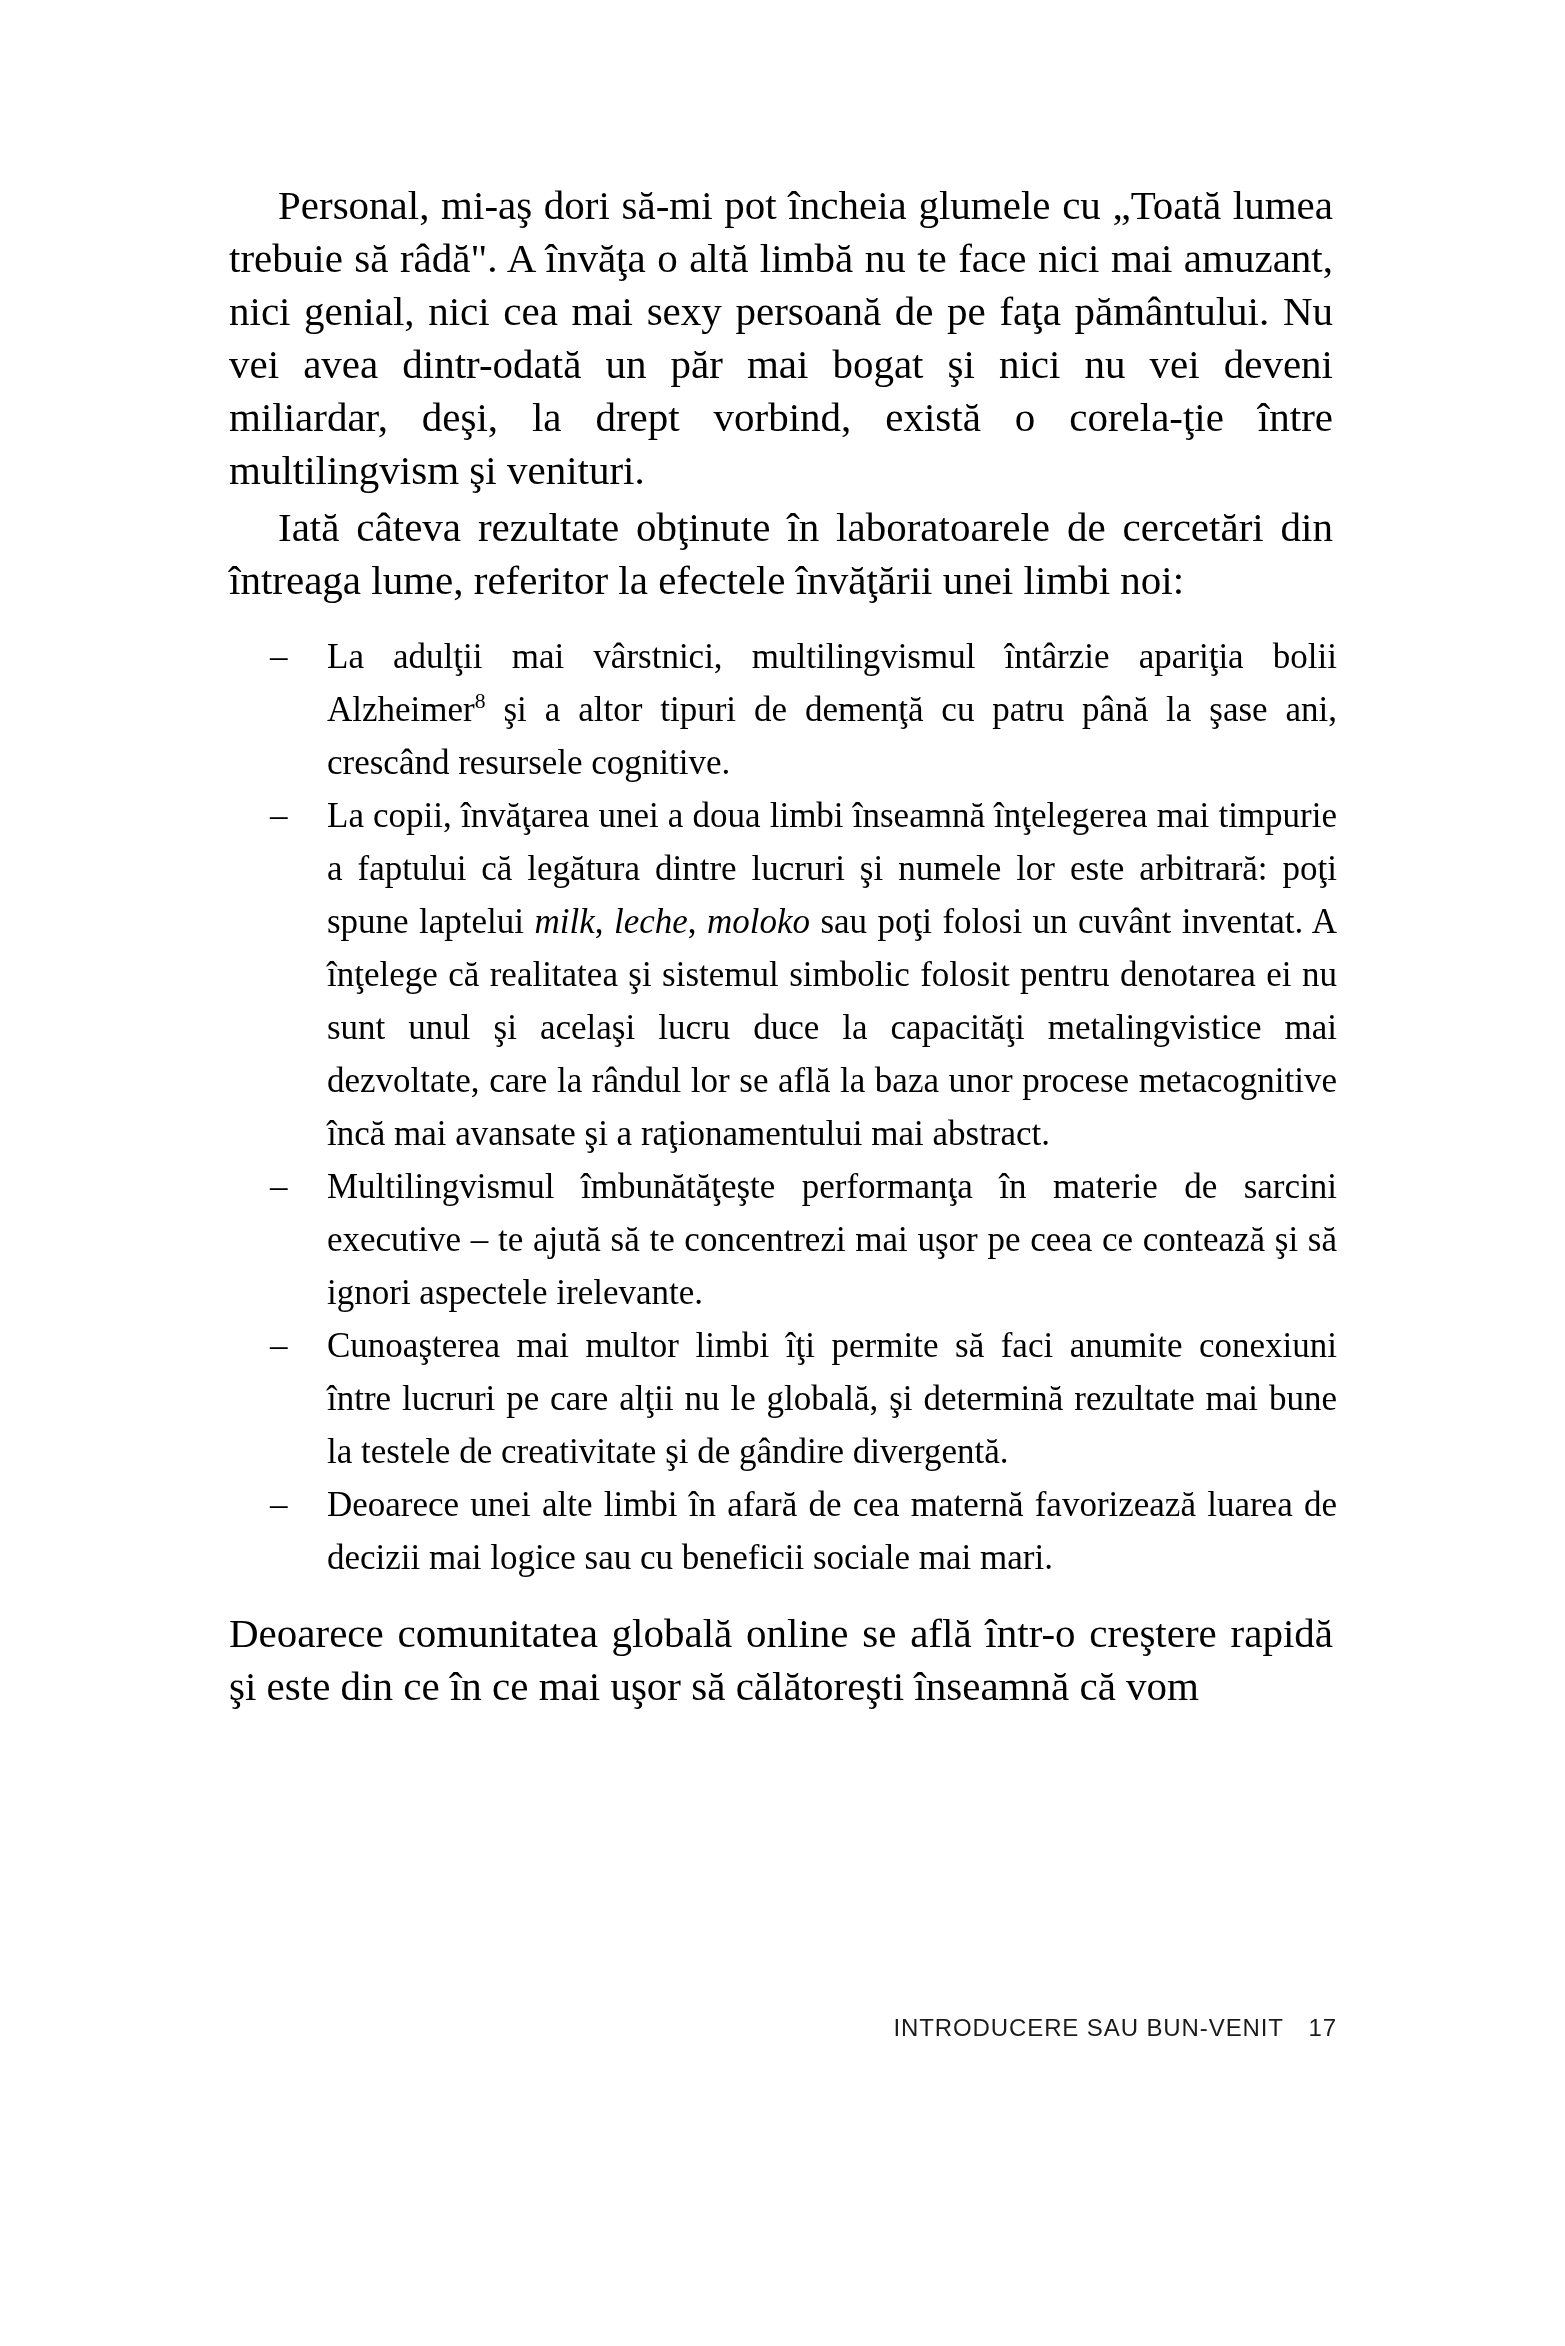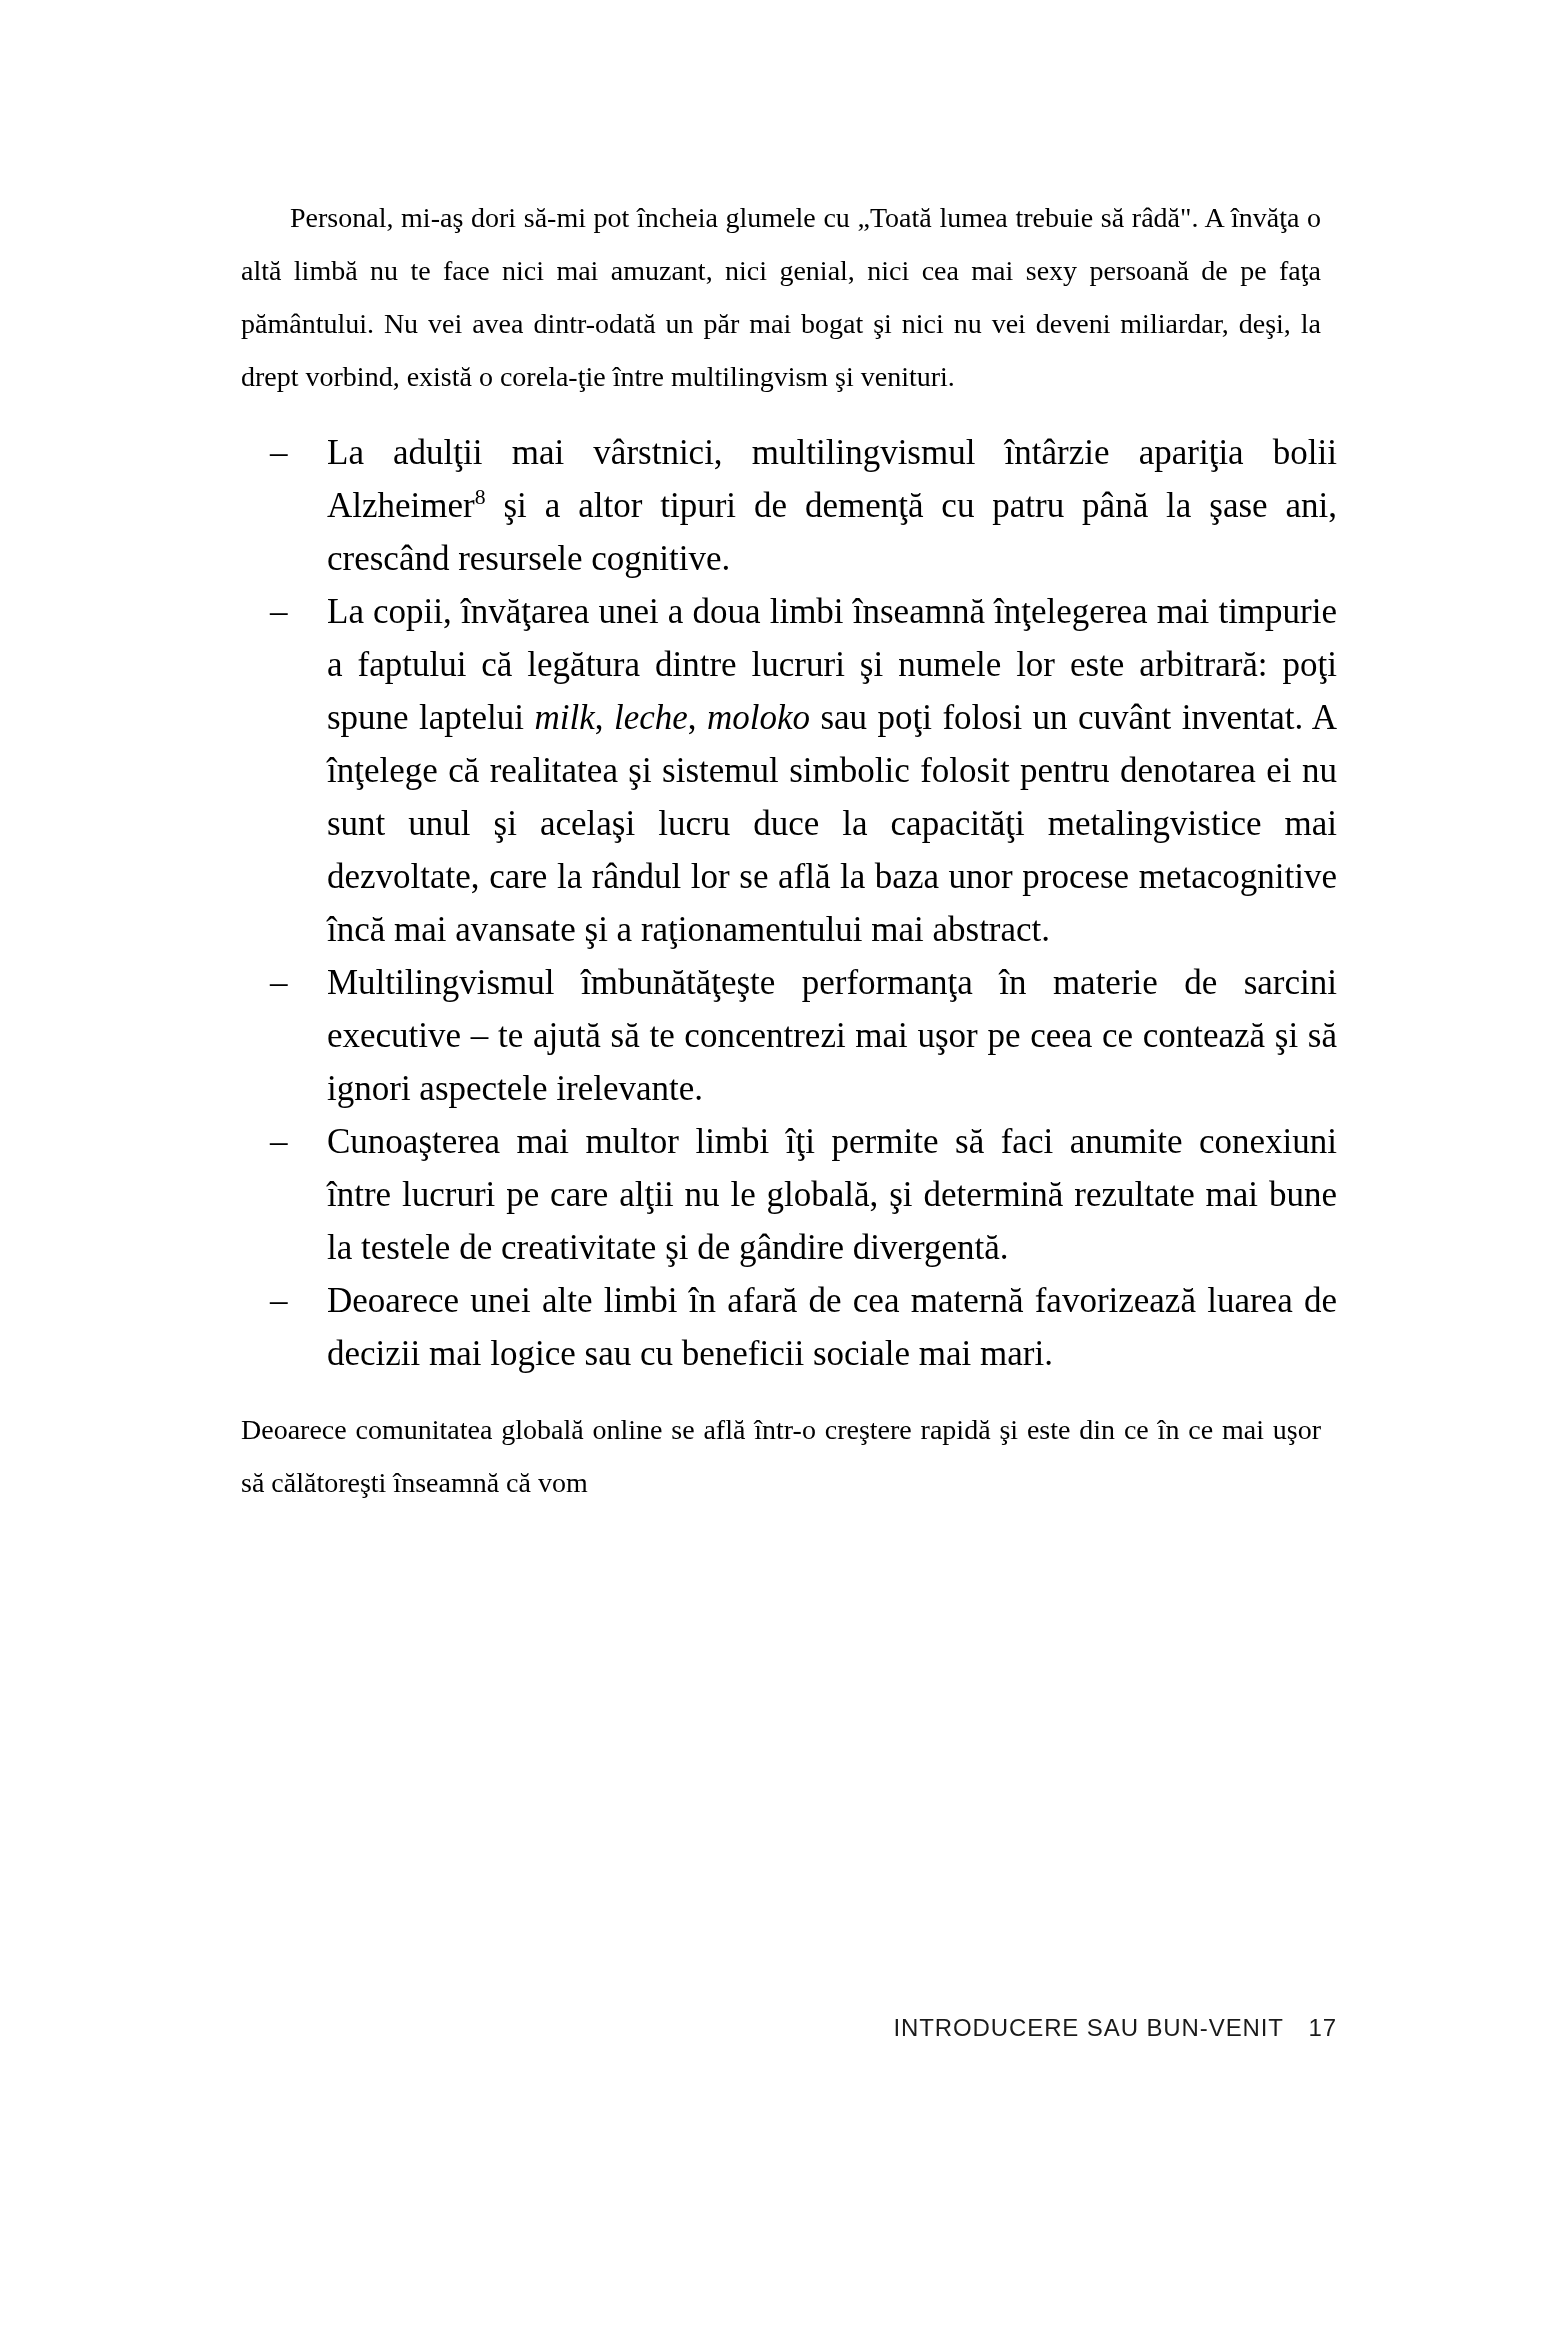--- a/index.html
+++ b/index.html
@@ -23,22 +23,22 @@
     height: 2347px;
     background: #ffffff;
   }
   .text-block {
     position: absolute;
     left: 225px;
     top: 175px;
     width: 1112px;
   }
   p.para {
-    margin: 16px;
-    font-size: 28px;
+    margin: 4px;
+    font-size: 41px;
     line-height: 53px;
     text-align: justify;
     text-justify: inter-word;
     hyphens: manual;
   }
   p.para.indent {
     text-indent: 49px;
   }
   ul.bullets {
     list-style: none;
@@ -89,20 +89,21 @@
   }
 </style>
 </head>
 <body>
 
 <div class="page">
   <div class="text-block">
 
     <p class="para indent">Personal, mi-aş dori să-mi pot încheia glumele cu „Toată lumea trebuie să râdă". A învăţa o altă limbă nu te face nici mai amuzant, nici genial, nici cea mai sexy persoană de pe faţa pământului. Nu vei avea dintr-odată un păr mai bogat şi nici nu vei deveni miliardar, deşi, la drept vorbind, există o corela-ţie între multilingvism şi venituri.</p>
 
+    <p class="para indent">Iată câteva rezultate obţinute în laboratoarele de cercetări din întreaga lume, referitor la efectele învăţării unei limbi noi:</p>
 
     <ul class="bullets">
 
       <li>
         <span class="dash">–</span>
         <span class="li-text"><span>La adulţii mai vârstnici, multilingvismul întârzie apariţia bolii Alzheimer</span><sup>8</sup><span> şi a altor tipuri de demenţă cu patru până la şase ani, crescând resursele cognitive.</span></span>
       </li>
 
       <li>
         <span class="dash">–</span>

